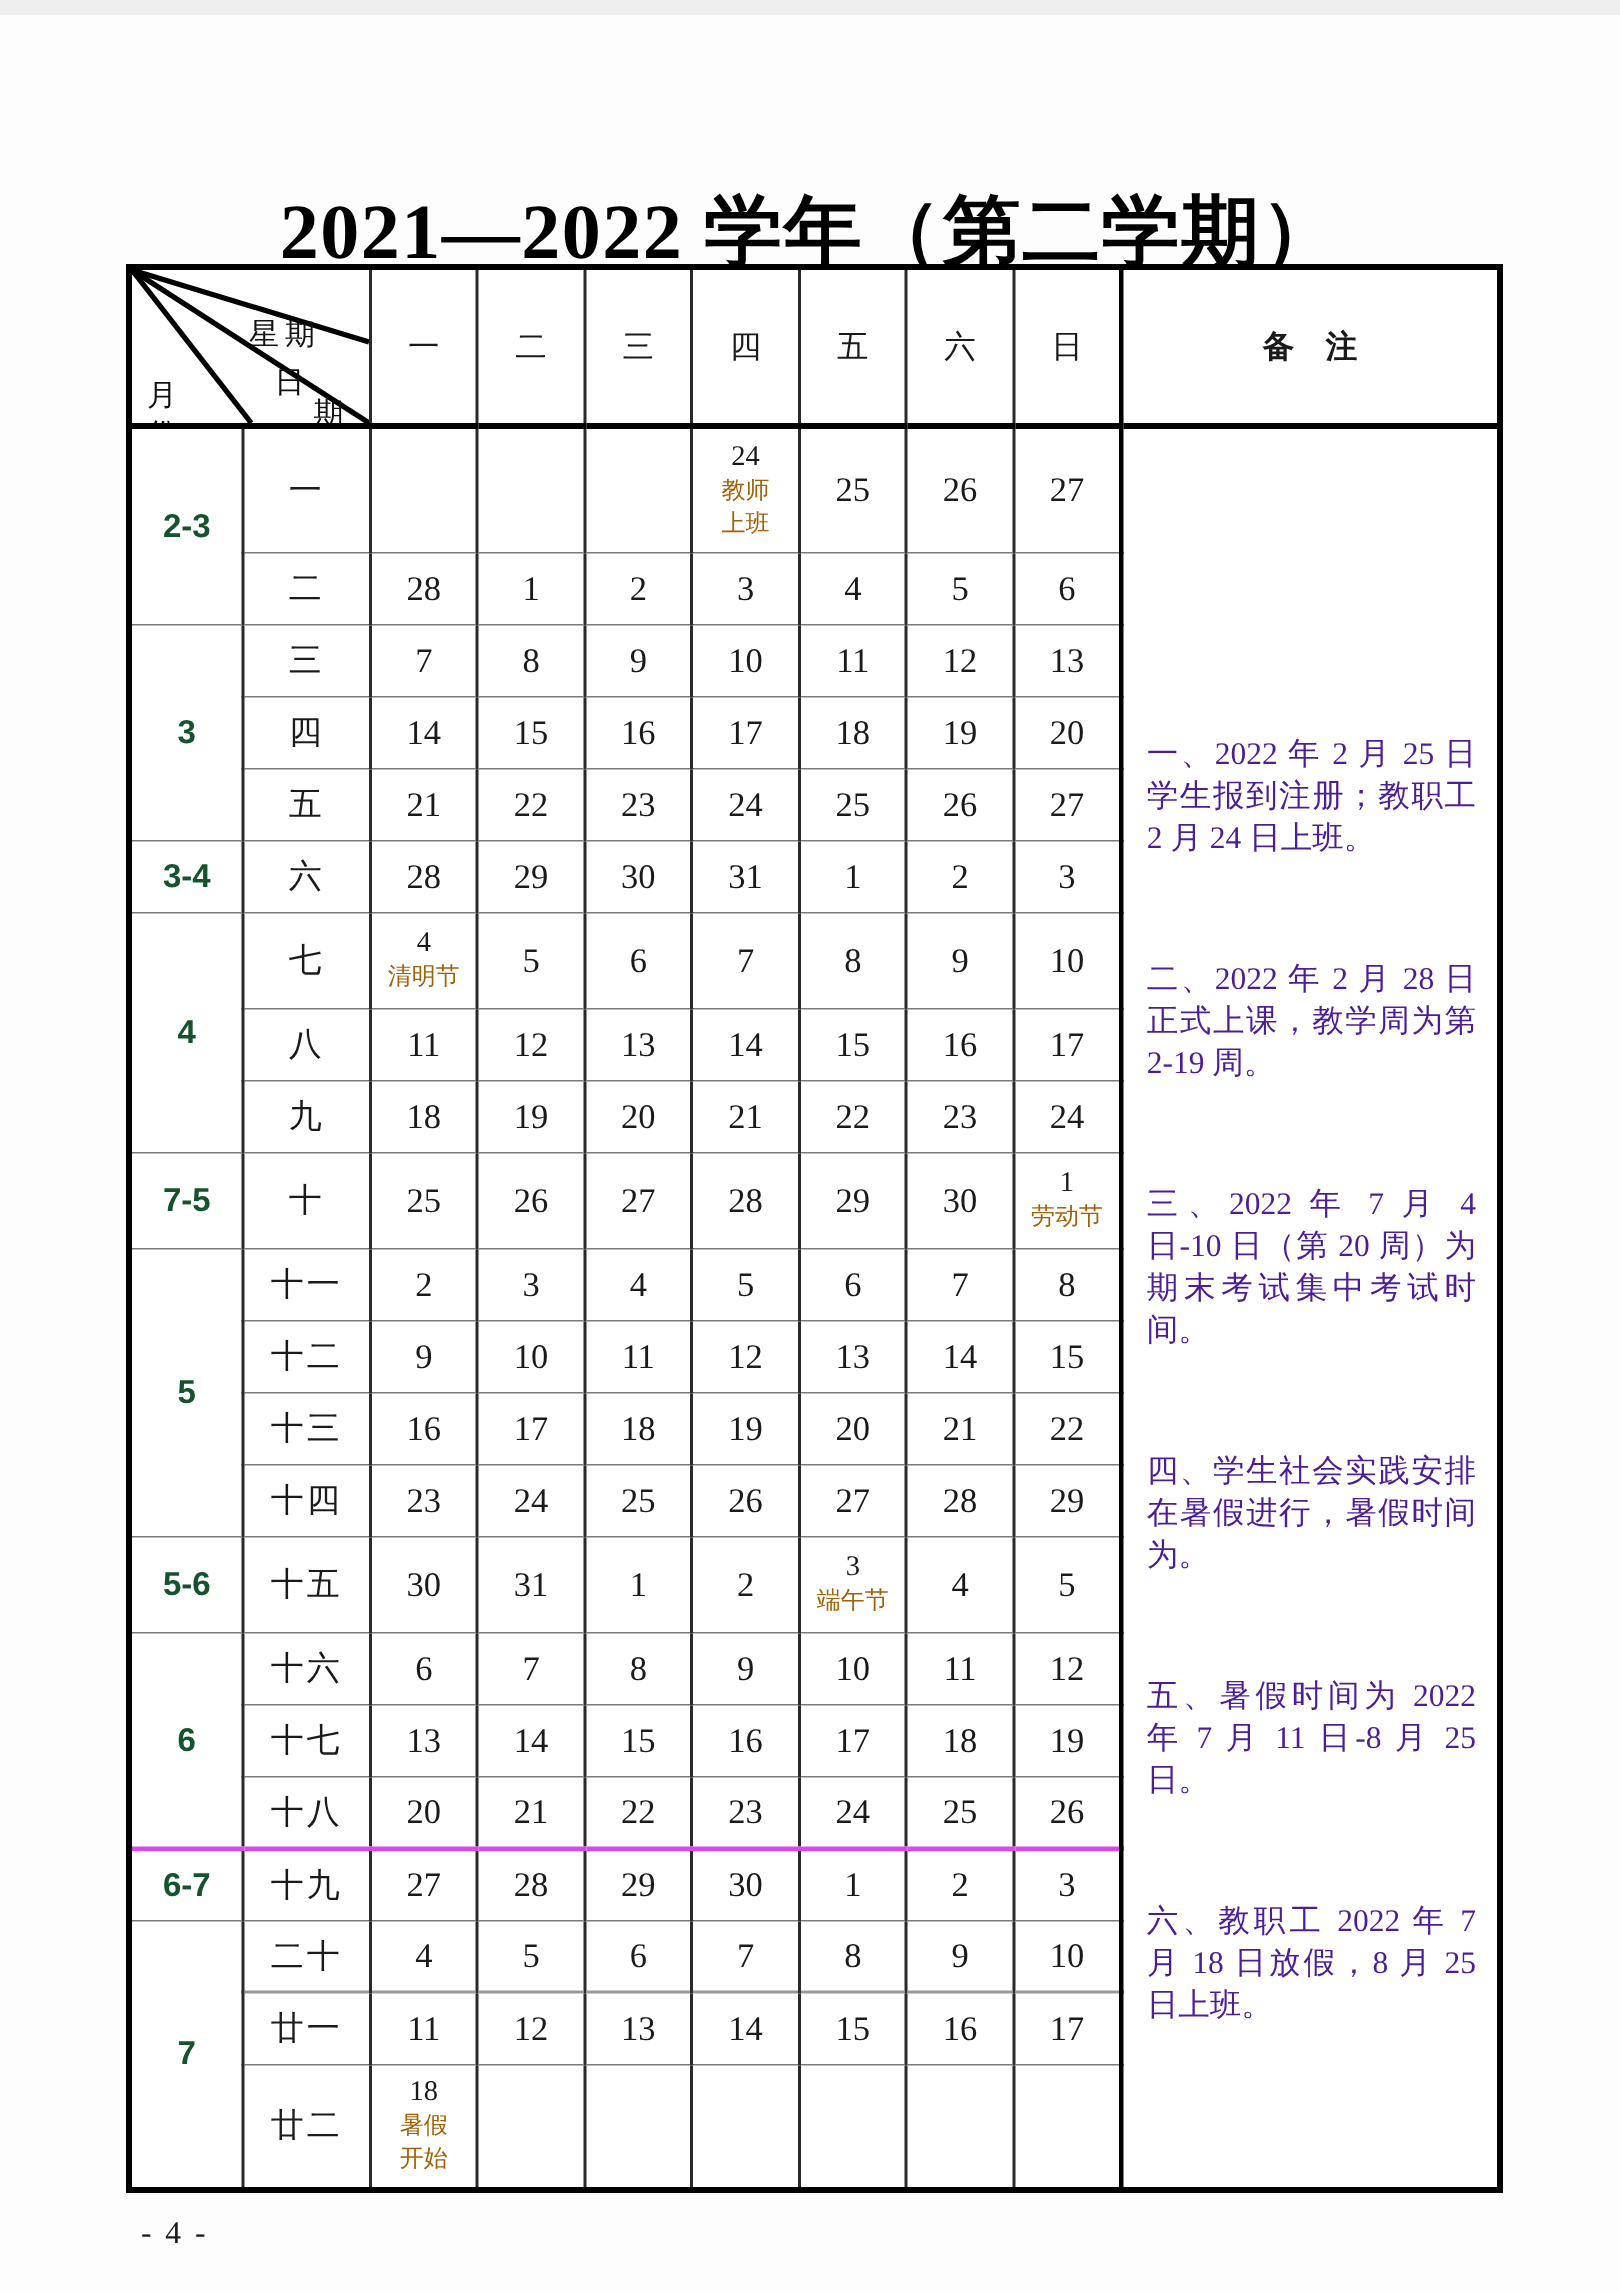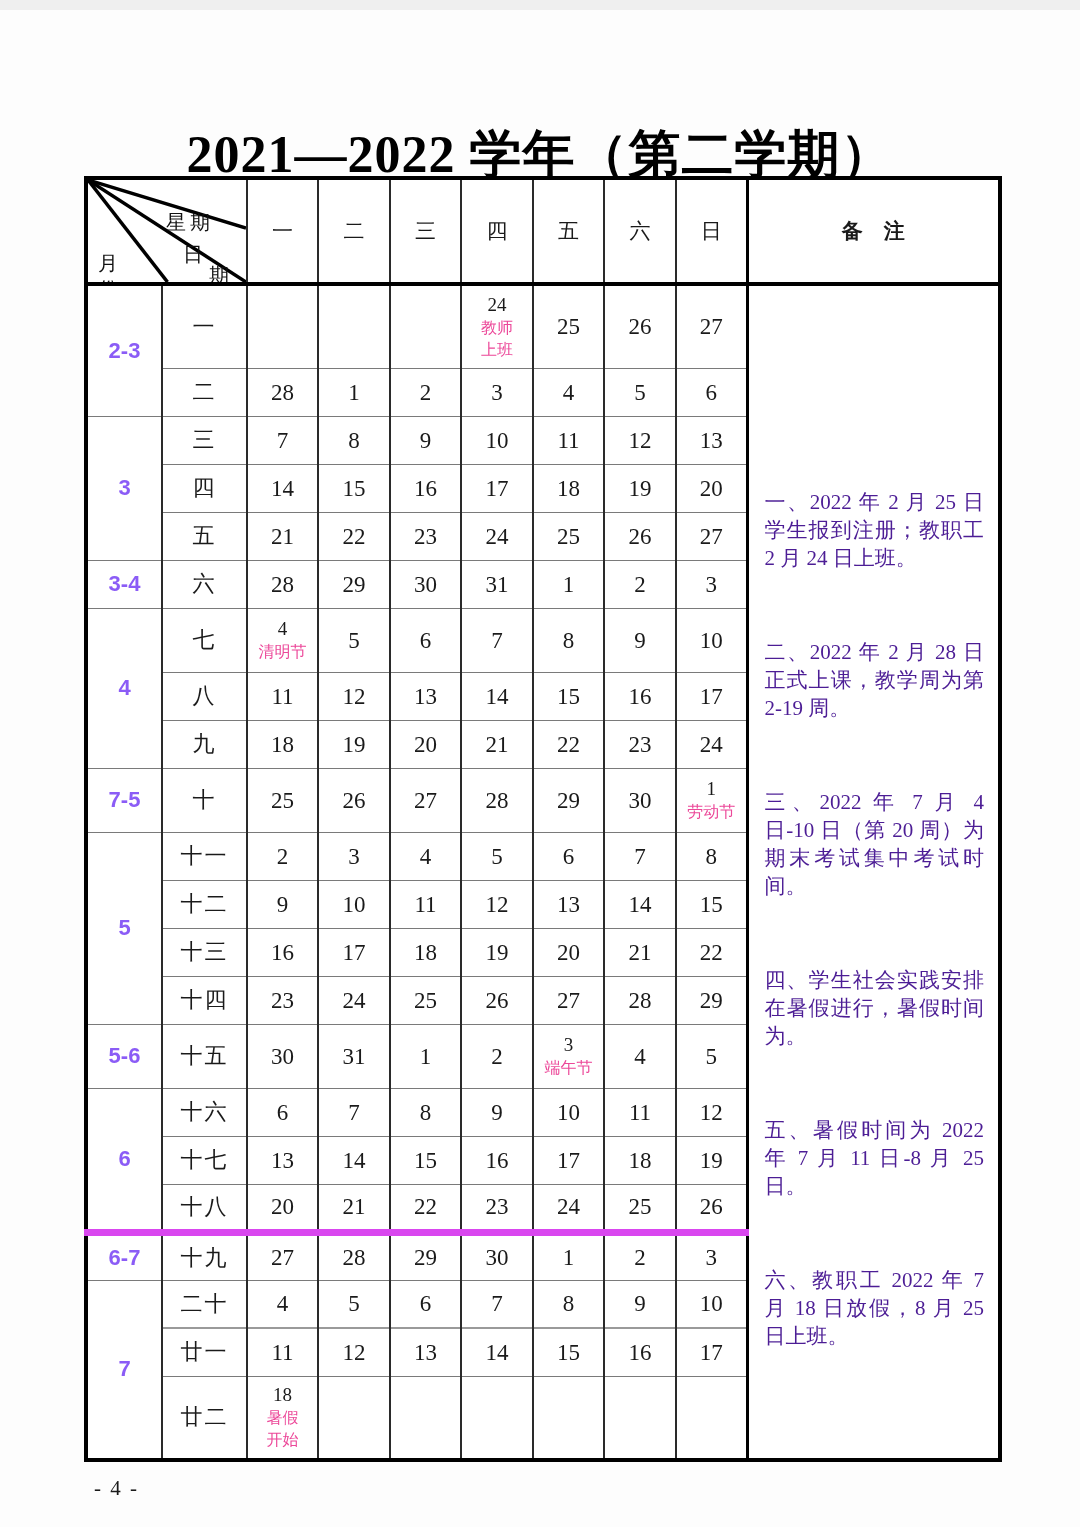--- a/index.html
+++ b/index.html
@@ -19,32 +19,32 @@
     table-layout:fixed;border-collapse:collapse;background:#fff;
     border:4px solid #000;
   }
   td{
     border-top:1.5px solid #7a7a7a;border-bottom:1.5px solid #7a7a7a;
     border-left:2px solid #2a2a2a;border-right:2px solid #2a2a2a;
     text-align:center;vertical-align:middle;padding:0;
   }
   thead td{border-bottom:4px solid #000;height:102px;}
   
-  tbody tr:nth-child(19) td{border-top:7px solid #d946ef;}
+  tbody tr:nth-child(19) td{border-top:3px solid #d946ef;}
   tbody tr:nth-child(21) td{border-top:2.5px solid #9a9a9a;}
 
   .day-h{font-size:21px;color:#1a1a1a;}
   .month-cell{
     font-family:"Liberation Sans","DejaVu Sans",sans-serif;
-    font-weight:700;font-size:22px;color:#8b5cf6;
+    font-weight:700;font-size:22px;color:#14532d;
   }
   .week-cell{font-size:22px;letter-spacing:2px;color:#1a1a1a;}
   .date-num{font-size:23px;line-height:27px;color:#1a1a1a;}
   .date-num.small{font-size:19px;line-height:24px;}
-  .date-sub{font-size:16px;line-height:22px;color:#ec4899;}
+  .date-sub{font-size:16px;line-height:22px;color:#a16207;}
 
   .notes-cell{
     border-left:3.5px solid #000;
     vertical-align:top;text-align:justify;
     padding:202px 14px 0 16px;
   }
   .note-p{margin:0 0 66px 0;font-size:21px;line-height:28px;color:#4c1d95;}
 
   .corner{padding:0;}
   .corner-box{position:relative;width:100%;height:102px;overflow:hidden;}

